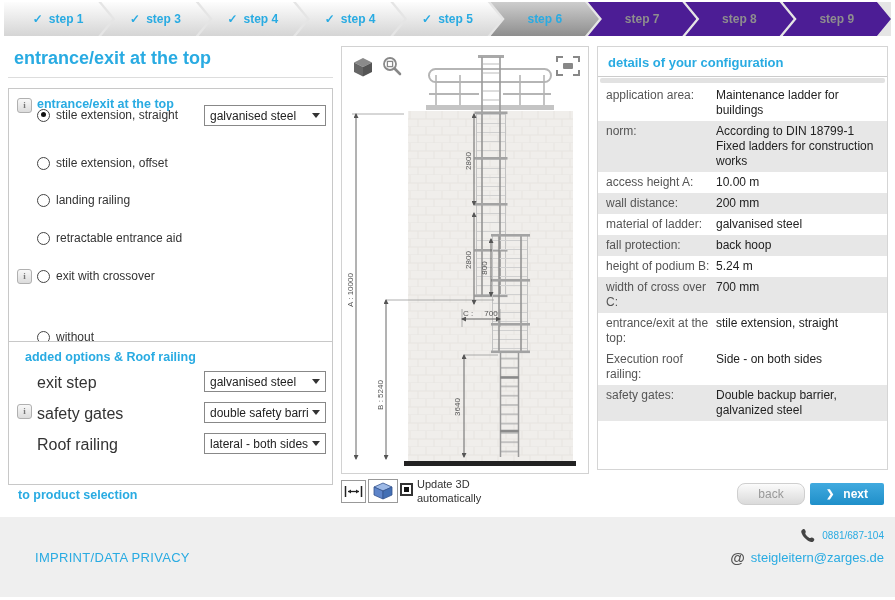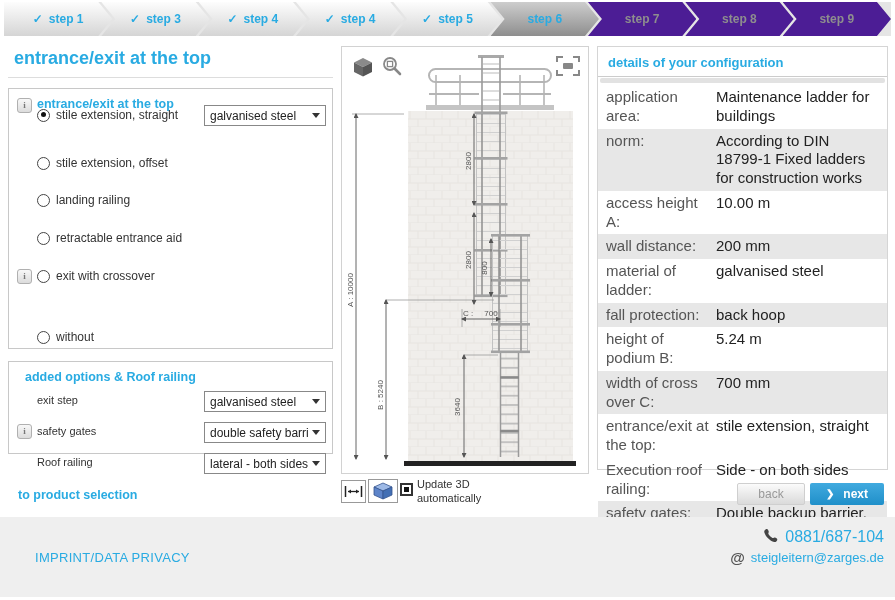--- a/index.html
+++ b/index.html
@@ -18,71 +18,71 @@
   .step.todo{background:#4c1d95;color:#8e8e8e;font-weight:bold}
   .chk{font-size:12px;line-height:1}
   .sep{position:absolute;left:-5px;top:10px;width:13px;height:13px;
        border-top:1px solid #cfcfcf;border-right:1px solid #cfcfcf;transform:rotate(45deg)}
 
   
   .page-title{position:absolute;left:14px;top:48px;font-size:18px;font-weight:bold;color:#29abe2}
   .title-rule{position:absolute;left:8px;top:77px;width:325px;height:1px;background:#ddd}
   .panel{position:absolute;background:#fff;border:1px solid #c8c8c8;box-sizing:border-box}
   #box1{left:8px;top:88px;width:325px;height:261px}
-  #box2{left:8px;top:361px;width:325px;height:93px}
+  #box2{left:8px;top:341px;width:325px;height:144px}
   .box-title{position:absolute;font-size:12.5px;font-weight:bold;color:#29abe2}
   .info{position:absolute;width:13px;height:13px;border:1px solid #b0b0b0;border-radius:3px;
         background:linear-gradient(#f8f8f8,#dcdcdc);color:#777;font-size:9px;font-weight:bold;
         font-family:"Liberation Serif",serif;display:flex;align-items:center;justify-content:center;line-height:1}
   .opt{position:absolute;left:28px;display:flex;align-items:center;gap:6px;height:16px}
   .radio{width:11px;height:11px;border:1.5px solid #444;border-radius:50%;background:#fff;position:relative;flex-shrink:0}
   .radio.on::after{content:"";position:absolute;left:2.5px;top:2.5px;width:5px;height:5px;background:#111;border-radius:50%}
   .opt-label{font-size:12px;color:#333;white-space:nowrap}
   .select{position:absolute;width:122px;height:21px;border:1px solid #888;background:#fff;
           display:flex;align-items:center;font-size:12px;color:#222;padding:0 5px;box-sizing:border-box;cursor:default}
   .sel-text{flex:1;white-space:nowrap;overflow:hidden}
   .sel-arrow{width:0;height:0;border-left:4px solid transparent;border-right:4px solid transparent;border-top:5px solid #333;margin-left:3px}
-  .row-label{position:absolute;font-size:11px;color:#333}
+  .row-label{position:absolute;font-size:16px;color:#333}
   .product-link{position:absolute;left:18px;top:488px;font-size:12.5px;font-weight:bold;color:#29abe2;cursor:pointer}
 
   
   .viewer{position:absolute;left:341px;top:46px;width:248px;height:428px;border:1px solid #d2d2d2;
           box-sizing:border-box;background:#fff}
   .drawing{position:absolute;left:0;top:0}
   .drawing text{font-family:"Liberation Sans",sans-serif;font-size:8px;fill:#555}
   .vicon{position:absolute}
   .tool-btn{position:absolute;background:#fff;border:1px solid #999;display:flex;align-items:center;justify-content:center;box-sizing:border-box}
   #btn-dim{left:341px;top:480px;width:25px;height:23px}
   #btn-3d{left:368px;top:479px;width:30px;height:24px}
   .upd-check{position:absolute;left:400px;top:483px;width:9px;height:9px;border:2px solid #333;background:#fff}
   .upd-check::after{content:"";position:absolute;left:2px;top:2px;width:5px;height:5px;background:#111}
   .upd-label{position:absolute;left:417px;top:478px;width:78px;font-size:11px;color:#333;line-height:1.25}
 
   
   .details{position:absolute;left:597px;top:46px;width:291px;height:424px;border:1px solid #d5d5d5;box-sizing:border-box;background:#fff}
   .details-title{padding:8px 10px 6px;font-size:13px;font-weight:bold;color:#29abe2;border-bottom:1px solid #ccc}
   .details-bar{height:5px;background:#e2e2e2;margin:1px 2px 2px;border-radius:2px}
-  .crow{display:flex;font-size:15px;line-height:1.25}
+  .crow{display:flex;font-size:12px;line-height:1.25}
   .crow.alt{background:#e7e7e7}
   .crow .cl{width:118px;padding:3px 4px 3px 8px;color:#555;flex-shrink:0;box-sizing:border-box}
   .crow .cv{flex:1;padding:3px 8px 3px 0;color:#222}
 
   
   .back-btn{position:absolute;left:737px;top:483px;width:68px;height:22px;background:linear-gradient(#fbfbfb,#dadada);
             border:1px solid #cfcfcf;color:#999;font-size:12px;display:flex;align-items:center;justify-content:center;
-            border-radius:2px;box-sizing:border-box;cursor:pointer}
+            border-radius:8px;box-sizing:border-box;cursor:pointer}
   .next-btn{position:absolute;left:810px;top:483px;width:74px;height:22px;background:linear-gradient(#41aadf,#1f8fc9);
             color:#fff;font-size:12px;font-weight:bold;display:flex;align-items:center;justify-content:center;gap:9px;
             border-radius:2px;cursor:pointer}
   .next-glyph{font-size:10px;line-height:1}
 
   
   .footer{position:absolute;left:0;top:517px;width:895px;height:80px;background:#efefef}
   .imprint{position:absolute;left:35px;top:33px;font-size:13px;color:#29abe2;letter-spacing:.3px;cursor:pointer}
-  .contact-phone{position:absolute;right:11px;top:11px;display:flex;align-items:flex-start;gap:7px;font-size:16px;color:#29abe2}
+  .contact-phone{position:absolute;right:11px;top:11px;display:flex;align-items:center;gap:7px;font-size:10px;color:#29abe2}
   .contact-email{position:absolute;right:11px;top:33px;display:flex;align-items:center;gap:6px;font-size:13px;color:#29abe2}
   .at-icon{color:#555;font-size:15px;font-weight:bold;line-height:1}
 </style>
 </head>
 <body>
 
 <div id="app">
 
   <div class="stepbar">
     <div class="step done">

